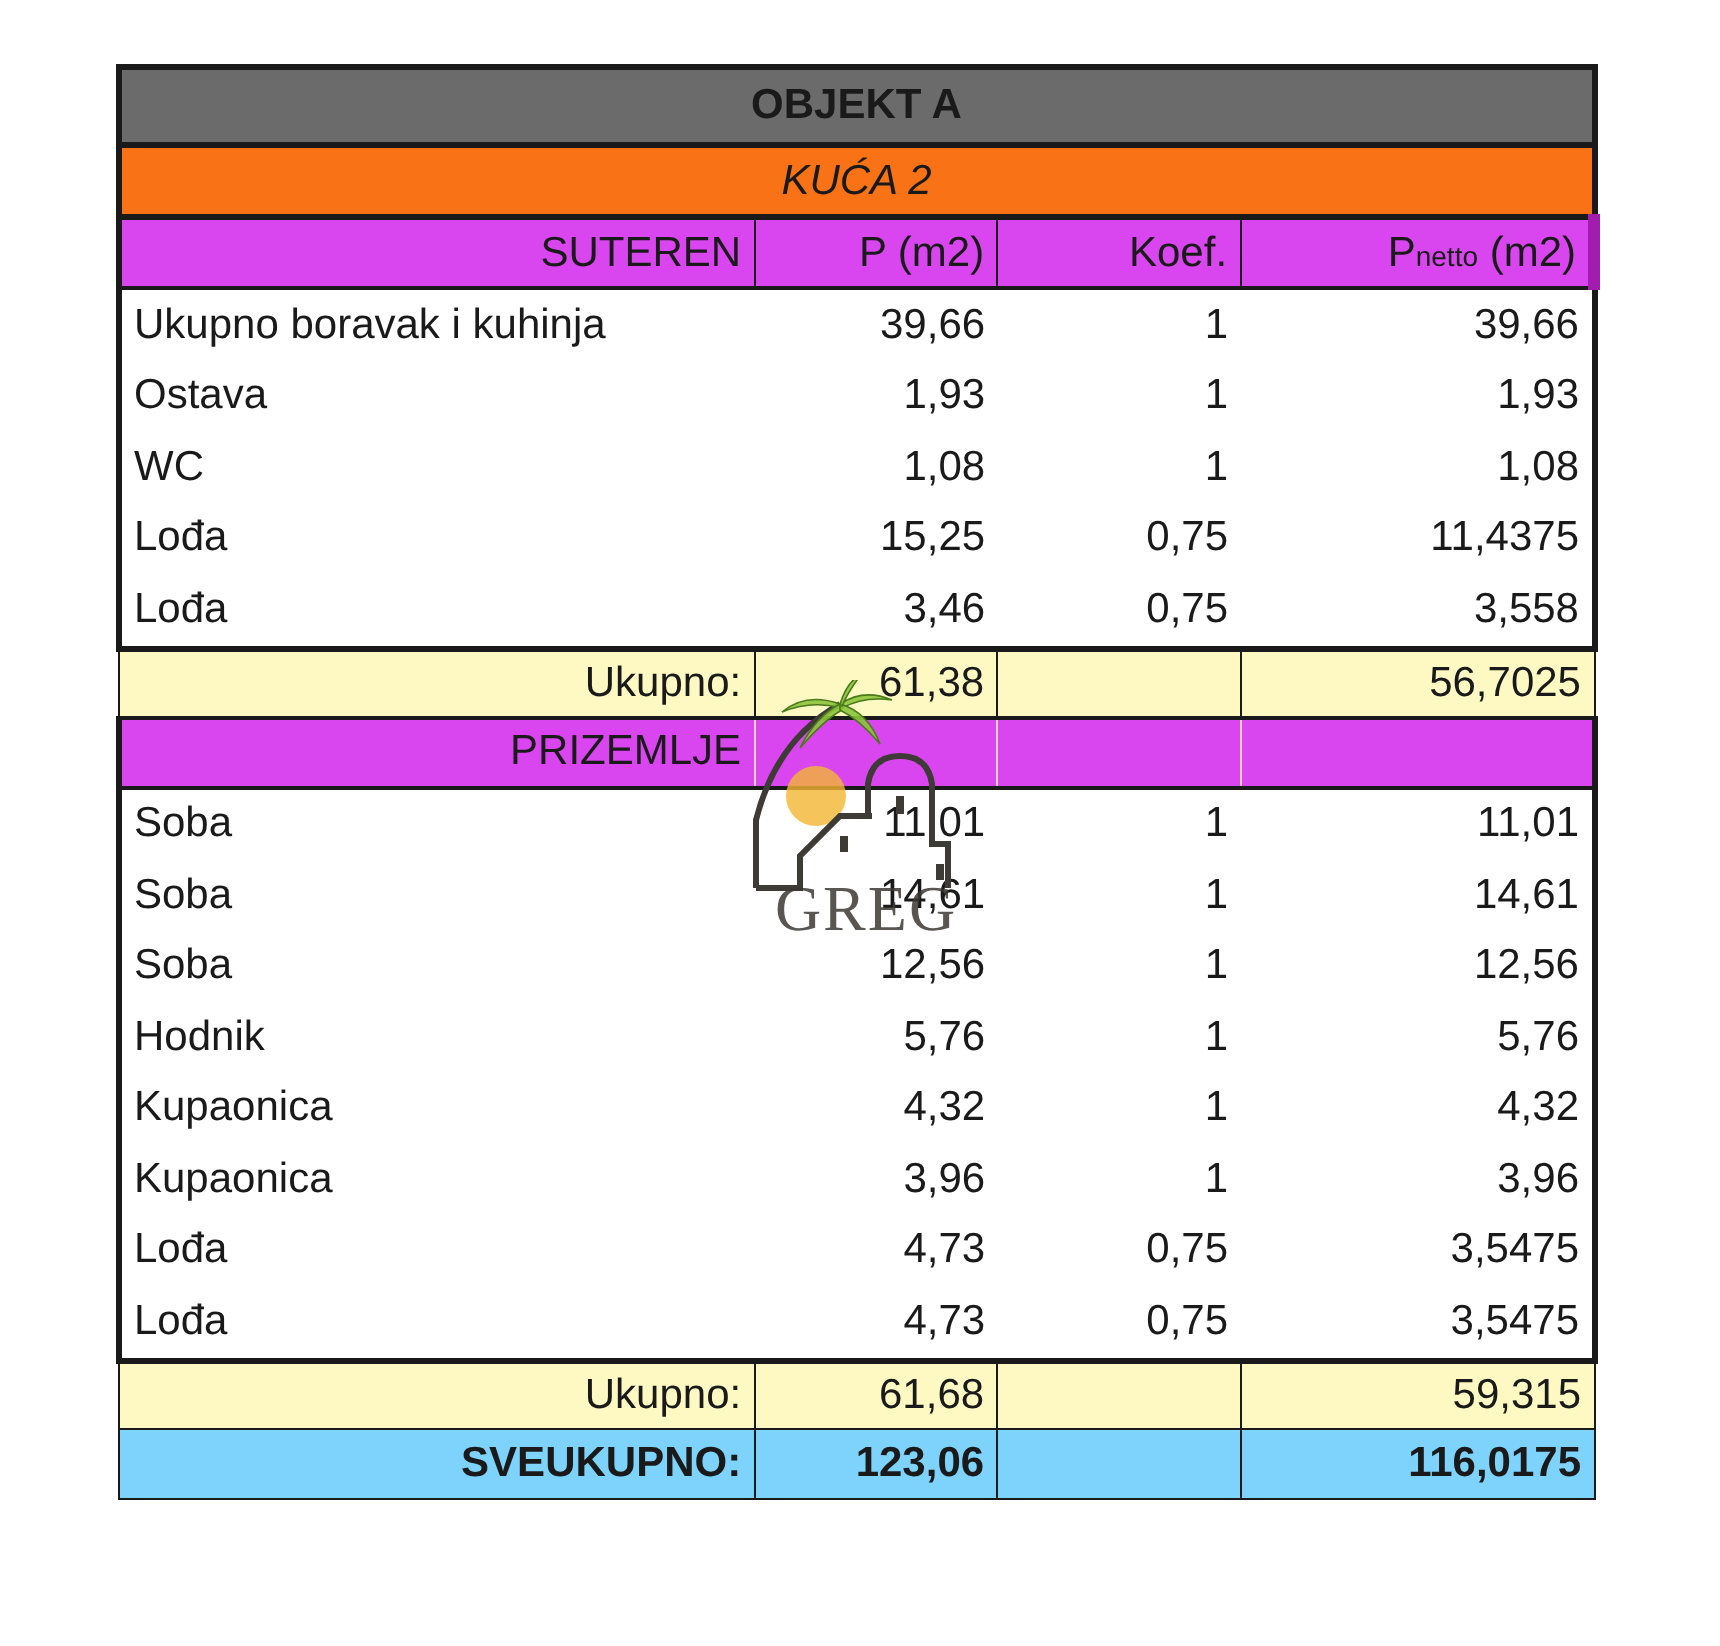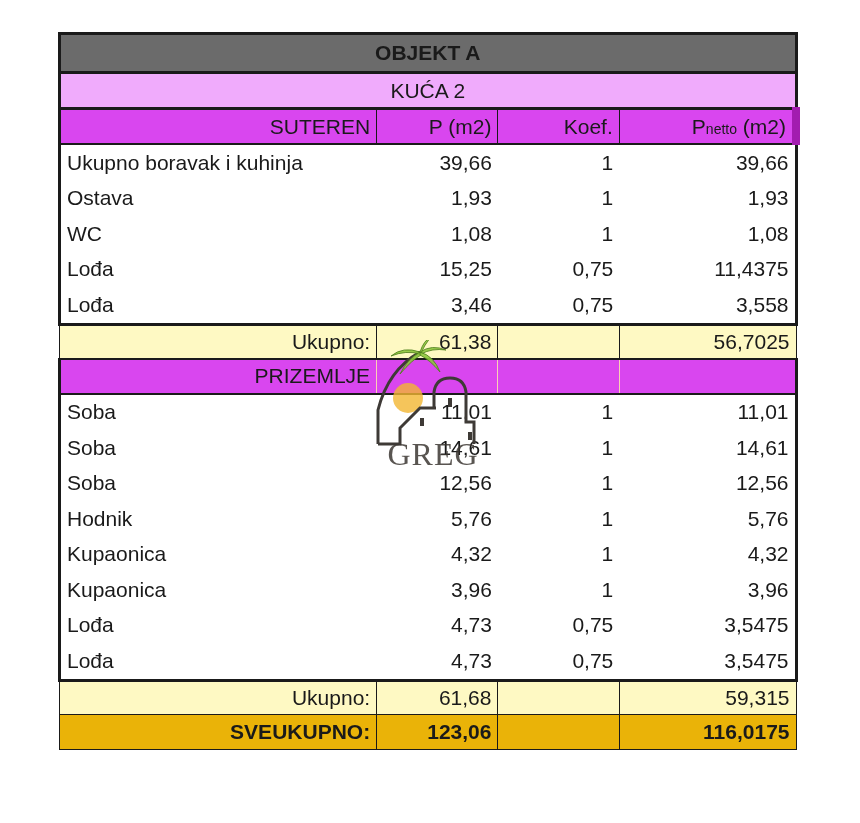--- a/index.html
+++ b/index.html
@@ -4,34 +4,34 @@
   <style>
     html, body { margin: 0; padding: 0; background: #ffffff; }
     body { width: 860px; height: 823px; position: relative; overflow: hidden;
            font-family: "Liberation Sans", "DejaVu Sans", sans-serif; color: #1a1a1a; }
     .sheet { position: absolute; left: 58px; top: 32px; width: 742px; }
     table { border-collapse: collapse; width: 742px; table-layout: fixed; }
     td { height: 34px; padding: 0 6px; font-size: 21px; white-space: nowrap; overflow: hidden;
          border-left: 1.5px solid #1a1a1a; border-right: 1.5px solid #1a1a1a; }
     .c1 { width: 298px; } .c2 { width: 114px; } .c3 { width: 114px; } .c4 { width: 166px; }
     .title-row td { background: #6b6b6b; border: 3px solid #1a1a1a; text-align: center; font-weight: bold; height: 36px; }
-    .sub-row td { background: #f0abfc; border: 3px solid #1a1a1a; border-top: 0; text-align: center; height: 33px; }
+    .sub-row td { background: #f97316; border: 3px solid #1a1a1a; border-top: 0; text-align: center; height: 33px; font-style: italic; }
     .colhdr td, .section td { background: #d946ef; border-top: 2px solid #1a1a1a; border-bottom: 2px solid #1a1a1a; height: 33px; text-align: right; }
     .section td { border-right: 1.5px solid #f8d0b4; }
     .section td:first-child { border-left: 3px solid #1a1a1a; }
     .section td:last-child { border-right: 3px solid #1a1a1a; }
     .colhdr td:first-child { border-left: 3px solid #1a1a1a; }
-    .colhdr td:last-child { border-right: 8px solid #a21caf; }
+    .colhdr td:last-child { border-right: 6px solid #a21caf; }
     .data td { border-left: 0; border-right: 0; height: 35.5px; }
     .data td:first-child { border-left: 3px solid #1a1a1a; }
     .data td:last-child { border-right: 3px solid #1a1a1a; }
     .data.last td { border-bottom: 3px solid #1a1a1a; }
     .num { text-align: right; }
     .total td { border: 1.5px solid #1a1a1a; height: 32px; background: #fef9c3; }
-    .grand td { border: 1.5px solid #1a1a1a; background: #eab308; font-weight: bold; height: 34px; }
+    .grand td { border: 1.5px solid #1a1a1a; background: #7dd3fc; font-weight: bold; height: 34px; }
     .grand td, .total td { border-top: 1.5px solid #1a1a1a; }
     .sub { font-size: 14px; }
     .watermark { position: absolute; left: 358px; top: 340px; width: 150px; height: 140px; pointer-events: none; }
     .watermark .brand { position: absolute; left: 0; top: 96px; width: 150px; text-align: center;
          font-family: "Liberation Serif", "DejaVu Serif", serif; font-size: 32px; color: rgba(60,55,50,0.85); letter-spacing: 1px; }
   </style>
 </head>
 <body>
 
 <div class="sheet">

